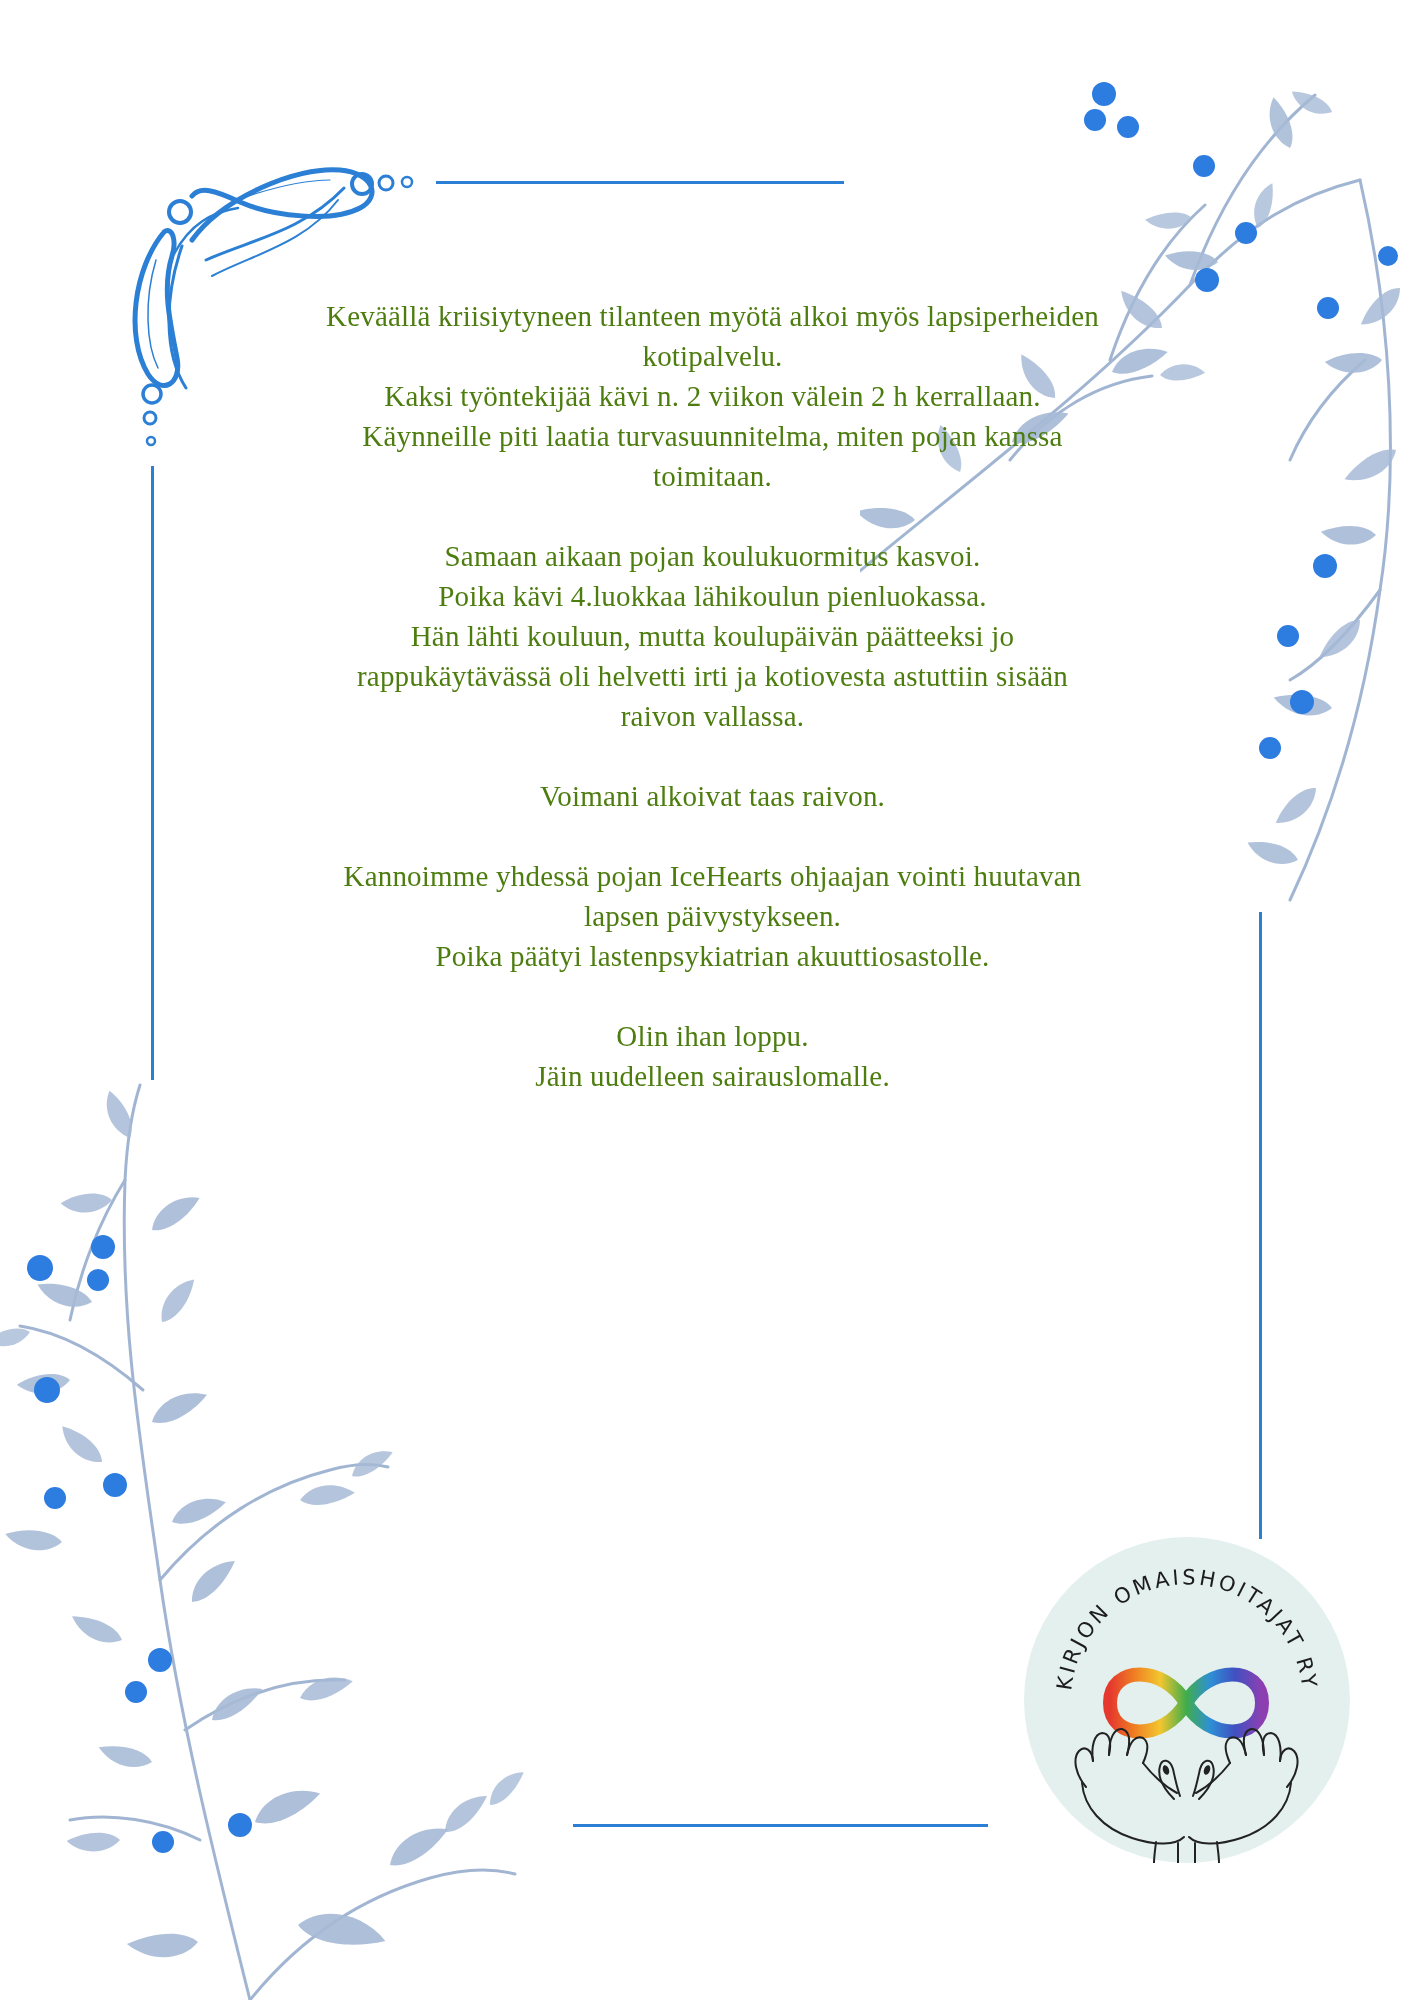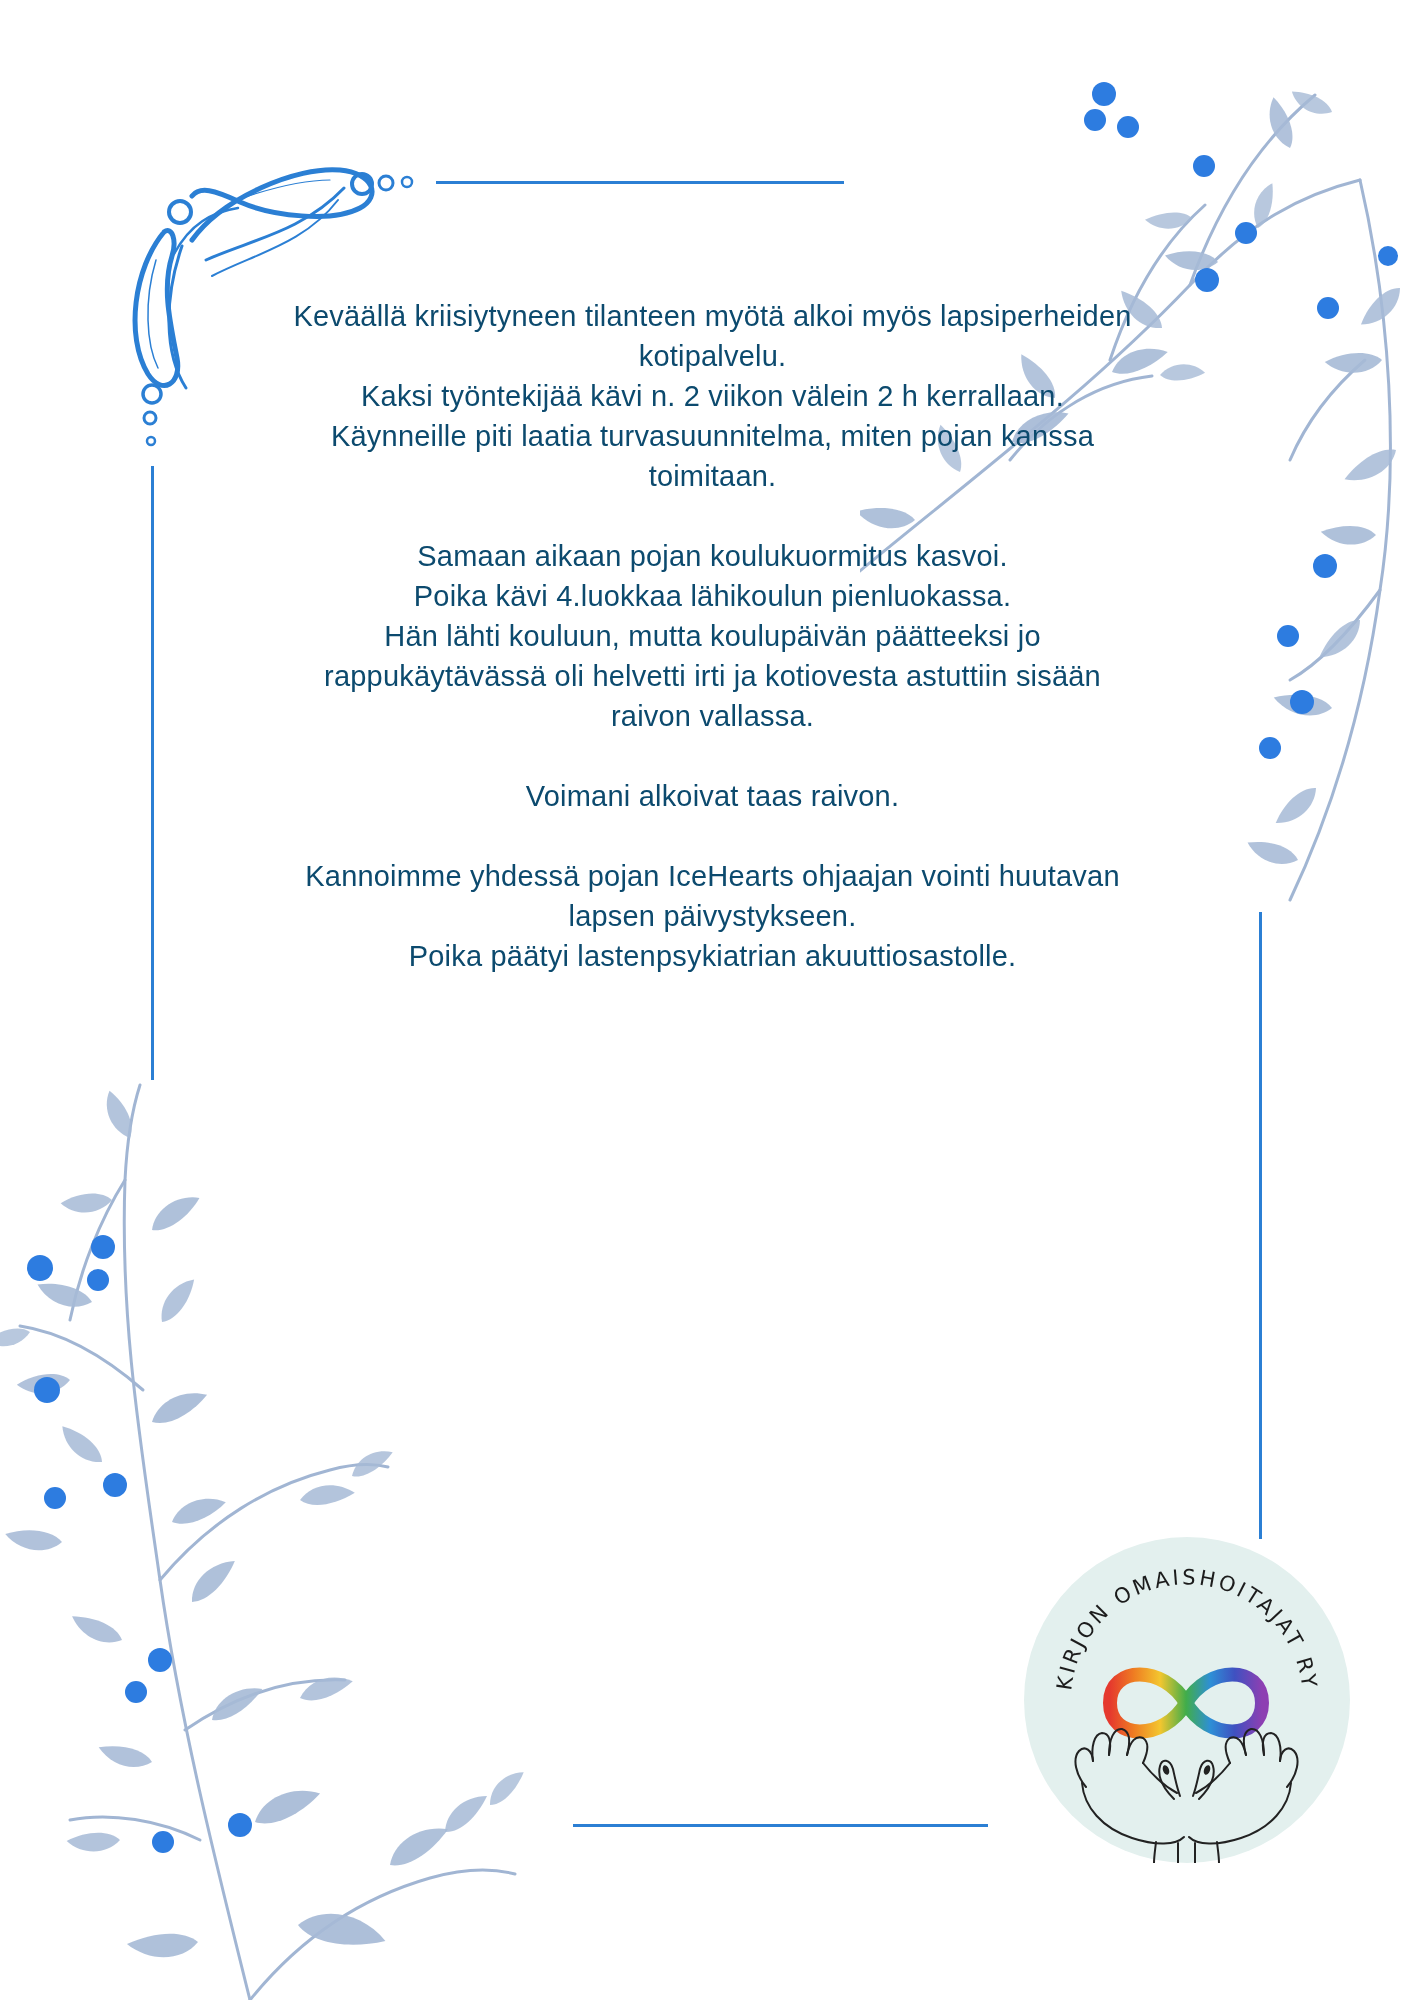--- a/index.html
+++ b/index.html
@@ -30,24 +30,25 @@
   .floral-tr { position: absolute; left: 860px; top: 30px; }
   .floral-bl { position: absolute; left: 0px;   top: 1080px; }
 
   
   .story {
     position: absolute;
     left: 180px;
     top: 296px;
     width: 1065px;
     text-align: center;
-    color: #0c4a6e;
+    color: #4d7c0f;
     font-size: 29px;
     line-height: 40px;
     letter-spacing: 0.2px;
+    font-family: Liberation Serif, serif;
   }
   .story p {
     margin: 0 0 40px 0;
     white-space: pre-line;
   }
 
   
   .logo {
     position: absolute;
     left: 1024px;
@@ -297,20 +298,22 @@
 toimitaan.</p>
     <p>Samaan aikaan pojan koulukuormitus kasvoi.
 Poika kävi 4.luokkaa lähikoulun pienluokassa.
 Hän lähti kouluun, mutta koulupäivän päätteeksi jo
 rappukäytävässä oli helvetti irti ja kotiovesta astuttiin sisään
 raivon vallassa.</p>
     <p>Voimani alkoivat taas raivon.</p>
     <p>Kannoimme yhdessä pojan IceHearts ohjaajan vointi huutavan
 lapsen päivystykseen.
 Poika päätyi lastenpsykiatrian akuuttiosastolle.</p>
+    <p>Olin ihan loppu.
+Jäin uudelleen sairauslomalle.</p>
   </div>
 
   <div class="logo">
     <svg width="326" height="326" viewBox="0 0 326 326">
       <defs>
         <path id="arcPath" d="M54,203 A116,116 0 1 1 272,203" fill="none"></path>
         <linearGradient id="rainbow" x1="0" y1="0" x2="1" y2="0">
           <stop offset="0" stop-color="#e5392e"></stop>
           <stop offset="0.16" stop-color="#ef7e22"></stop>
           <stop offset="0.33" stop-color="#f3c62f"></stop>

